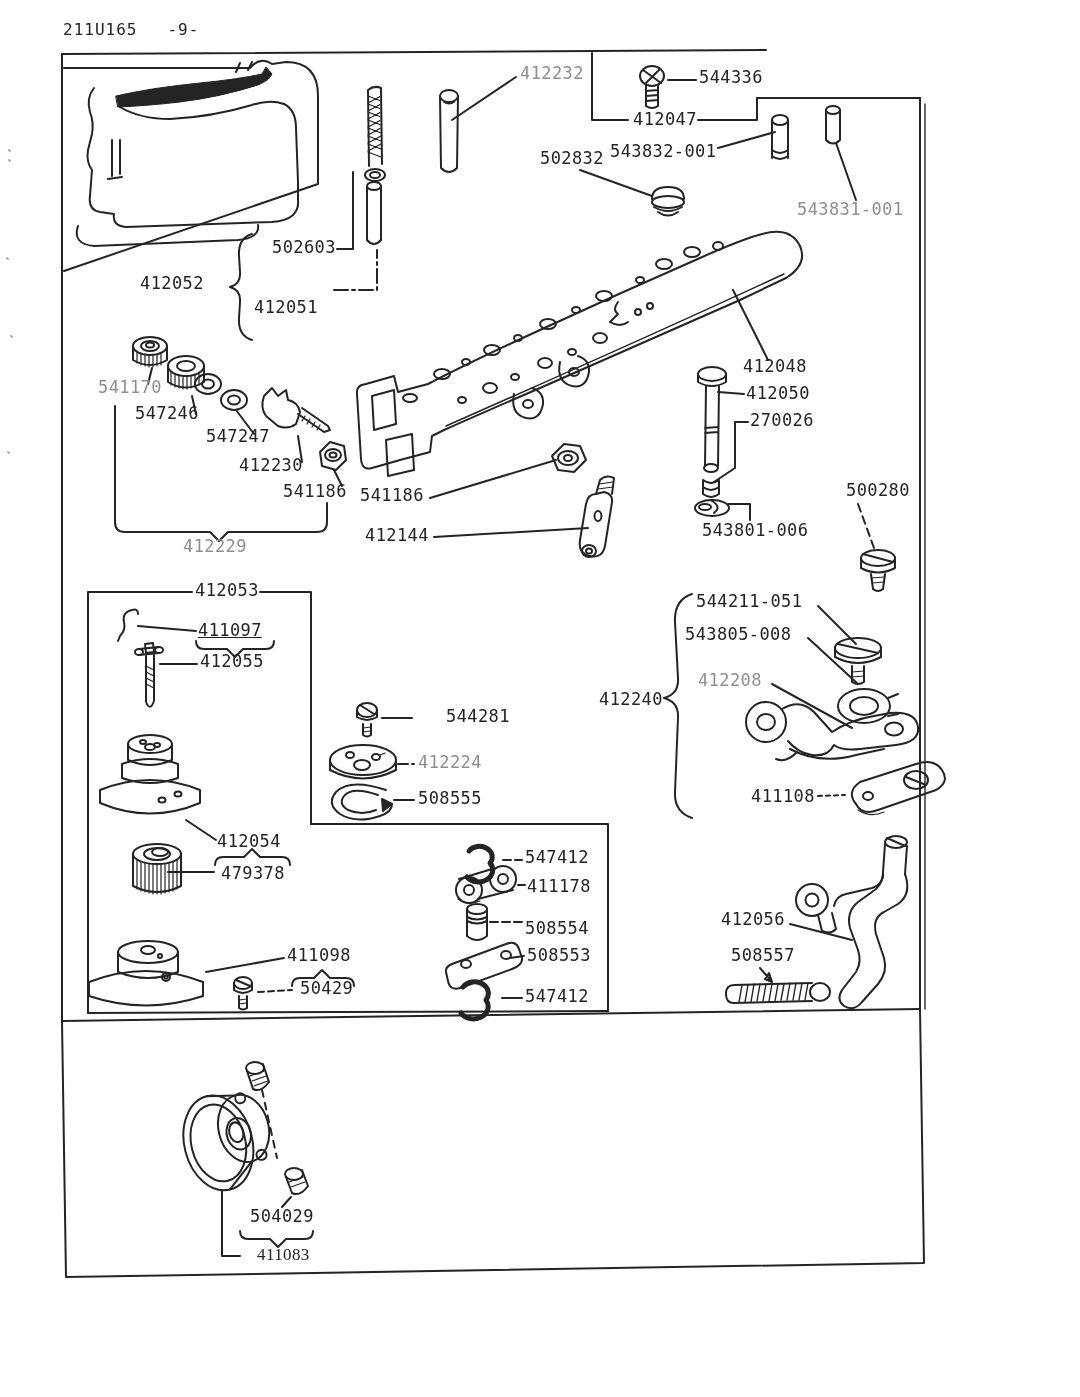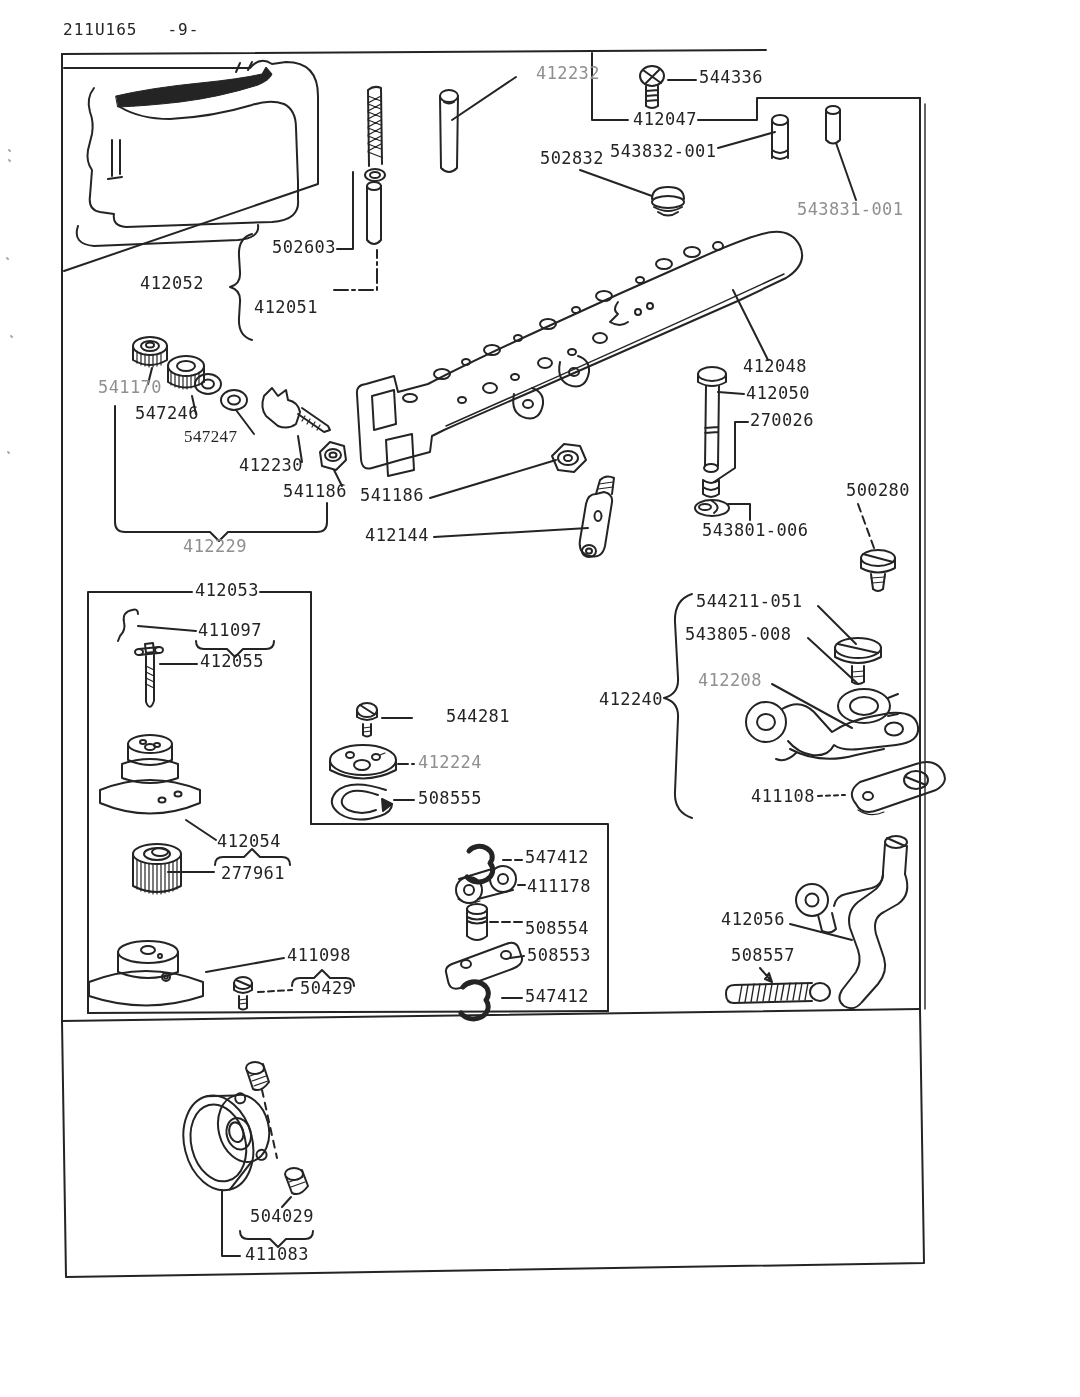--- a/index.html
+++ b/index.html
@@ -397,61 +397,61 @@
         <path d="M790 924 L852 940"></path>
         <path d="M760 968 L772 982 M772 982 l-7 -3 l4 -6 z"></path>
         <path d="M262 1090 L277 1158" stroke-dasharray="7 6"></path>
         <path d="M291 1197 L282 1207"></path>
         <path d="M222 1190 L222 1256 L240 1256"></path>
       </g>
     </g>
   </svg>
 
   <div class="labels">
-      <span class="part-label faded" style="left: 520px; top: 64px; margin-left: 16px;">412232</span>
+      <span class="part-label faded" style="left: 520px; top: 64px;">412232</span>
       <span class="part-label" style="left: 699px; top: 68px;">544336</span>
       <span class="part-label" style="left: 633px; top: 110px;">412047</span>
       <span class="part-label" style="left: 540px; top: 149px;">502832</span>
       <span class="part-label" style="left: 610px; top: 142px;">543832-001</span>
       <span class="part-label faded" style="left: 797px; top: 200px;">543831-001</span>
       <span class="part-label" style="left: 272px; top: 238px;">502603</span>
       <span class="part-label" style="left: 140px; top: 274px;">412052</span>
       <span class="part-label" style="left: 254px; top: 277px; margin-top: 21px;">412051</span>
       <span class="part-label faded" style="left: 98px; top: 378px;">541170</span>
       <span class="part-label" style="left: 135px; top: 404px;">547246</span>
-      <span class="part-label" style="left: 184px; top: 427px; font-family: Liberation Serif, serif;">547247</span>
+      <span class="part-label" style="left: 206px; top: 427px;">547247</span>
       <span class="part-label" style="left: 239px; top: 456px;">412230</span>
       <span class="part-label" style="left: 283px; top: 482px;">541186</span>
       <span class="part-label" style="left: 360px; top: 486px;">541186</span>
       <span class="part-label" style="left: 365px; top: 526px;">412144</span>
       <span class="part-label faded" style="left: 183px; top: 537px;">412229</span>
       <span class="part-label" style="left: 743px; top: 357px;">412048</span>
       <span class="part-label" style="left: 746px; top: 384px;">412050</span>
       <span class="part-label" style="left: 750px; top: 411px;">270026</span>
       <span class="part-label" style="left: 702px; top: 521px;">543801-006</span>
       <span class="part-label" style="left: 846px; top: 481px;">500280</span>
       <span class="part-label" style="left: 195px; top: 581px;">412053</span>
-      <span class="part-label" style="left: 198px; top: 621px;">411097</span>
+      <span class="part-label" style="left: 198px; top: 621px; text-decoration: underline;">411097</span>
       <span class="part-label" style="left: 200px; top: 652px;">412055</span>
       <span class="part-label" style="left: 415px; top: 707px; margin-left: 31px;">544281</span>
       <span class="part-label faded" style="left: 418px; top: 753px;">412224</span>
       <span class="part-label" style="left: 418px; top: 789px;">508555</span>
       <span class="part-label" style="left: 599px; top: 690px;">412240</span>
       <span class="part-label" style="left: 696px; top: 592px;">544211-051</span>
       <span class="part-label" style="left: 685px; top: 625px;">543805-008</span>
       <span class="part-label faded" style="left: 698px; top: 671px;">412208</span>
       <span class="part-label" style="left: 751px; top: 787px;">411108</span>
       <span class="part-label" style="left: 217px; top: 832px;">412054</span>
-      <span class="part-label" style="left: 221px; top: 864px;">277961</span>
+      <span class="part-label" style="left: 221px; top: 864px;">479378</span>
       <span class="part-label" style="left: 287px; top: 946px;">411098</span>
       <span class="part-label" style="left: 300px; top: 979px;">50429</span>
       <span class="part-label" style="left: 525px; top: 848px;">547412</span>
       <span class="part-label" style="left: 527px; top: 877px;">411178</span>
       <span class="part-label" style="left: 525px; top: 919px;">508554</span>
       <span class="part-label" style="left: 527px; top: 946px;">508553</span>
       <span class="part-label" style="left: 525px; top: 987px;">547412</span>
       <span class="part-label" style="left: 721px; top: 910px;">412056</span>
       <span class="part-label" style="left: 731px; top: 946px;">508557</span>
       <span class="part-label" style="left: 250px; top: 1207px;">504029</span>
-      <span class="part-label" style="left: 245px; top: 1245px;">411083</span>
+      <span class="part-label" style="left: 257px; top: 1245px; font-family: Liberation Serif, serif;">411083</span>
     </div>
 
 </div>
 
 </body></html>

